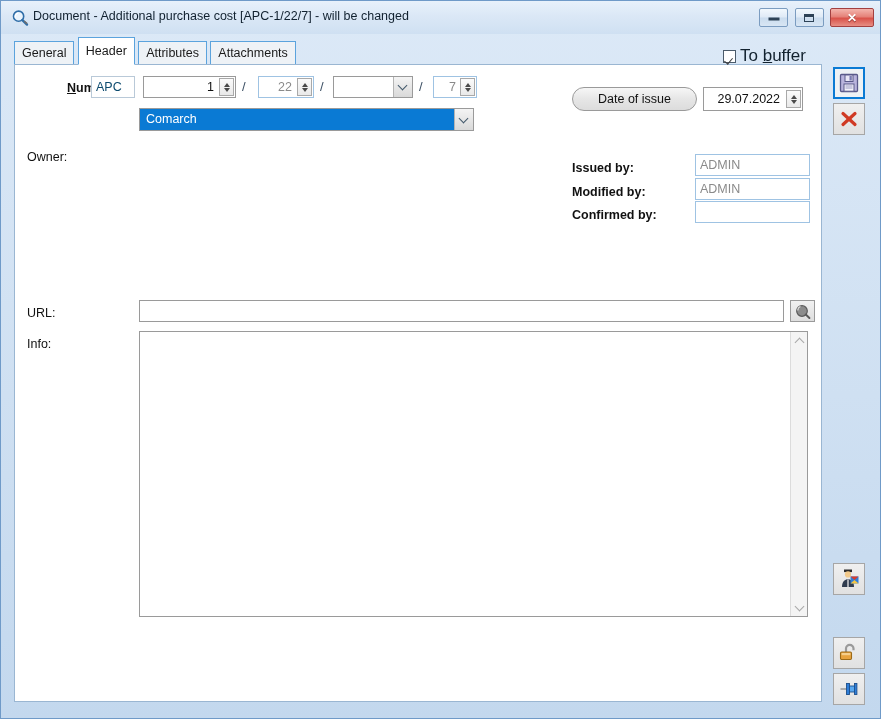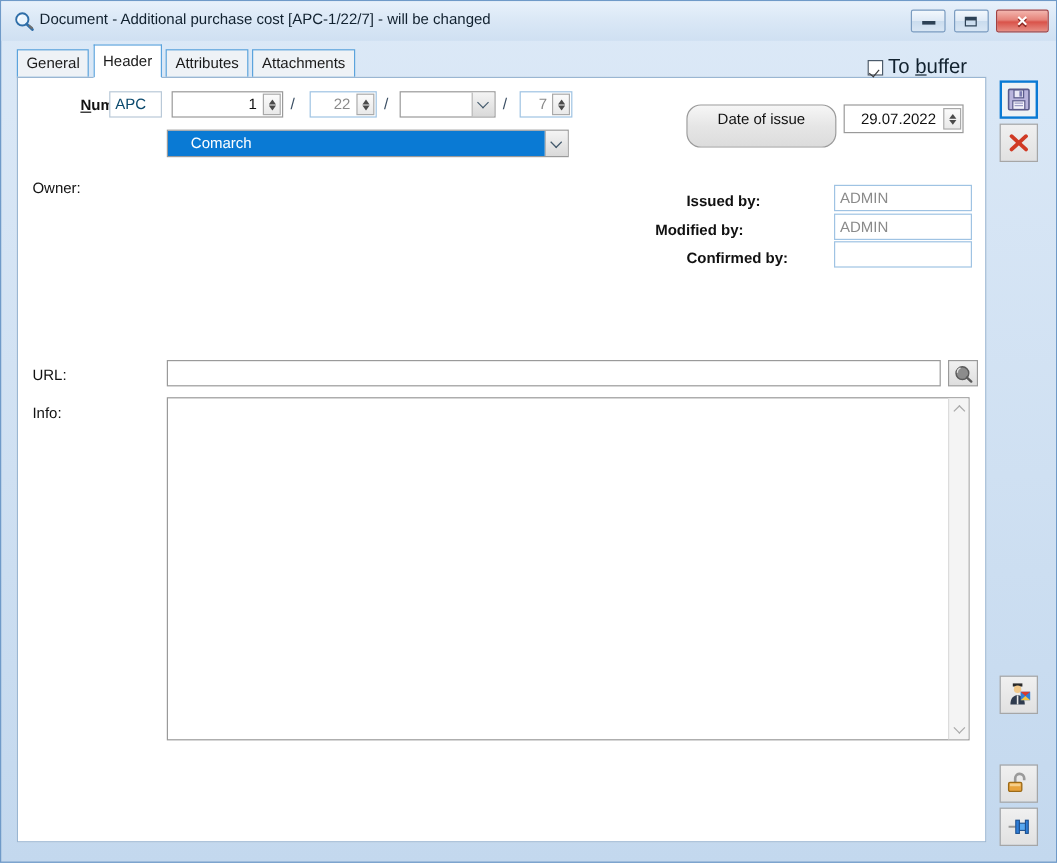--- a/index.html
+++ b/index.html
@@ -184,21 +184,21 @@
   
   .combo {
     position: absolute;
     background: #ffffff;
     border: 1px solid #9a9a9a;
     overflow: hidden;
   }
   .combo .sel {
     position: absolute; left: 0; top: 0; right: 19px; bottom: 0;
     line-height: 20px;
-    padding-left: 19px;
+    padding-left: 6px;
     font-size: 12.5px;
     white-space: nowrap;
     overflow: hidden;
   }
   .combo.highlight .sel { background: #0a7ad4; color: #ffffff; }
   .combo .arrow {
     position: absolute; right: 0; top: 0; bottom: 0;
     width: 19px;
     background: linear-gradient(180deg,#f4f4f4,#d9d9d9);
     border-left: 1px solid #b4b4b4;
@@ -361,34 +361,34 @@
           <i class="down"></i>
       </span>
     </div>
 
     <div class="lbl" style="left:12px; top:48px;margin-top:36px;">Owner:</div>
     <div class="combo highlight" style="left:124px; top:43px; width:335px; height:23px;">
       <span class="sel">Comarch</span>
       <span class="arrow"></span>
     </div>
 
-    <div class="btn" style="left:557px; top:22px; width:125px; height:36px;border-radius:12px;">Date of issue</div>
+    <div class="btn" style="left:557px; top:22px; width:125px; height:24px;border-radius:12px;">Date of issue</div>
 
     <div class="fld right" style="left:688px; top:22px; width:100px; height:24px; line-height:22px; padding-right:22px;">
       <span>29.07.2022</span>
       <span class="spin" style="top:2px; height:18px;">
         <i class="up"></i>
           <i class="down"></i>
       </span>
     </div>
 
     <div class="lbl bold" style="left:557px; top:95px;">Issued by:</div>
     <div class="fld ro" style="left:680px; top:89px; width:115px; height:22px;">ADMIN</div>
 
-    <div class="lbl bold" style="left:531px; top:119px;text-align:right;">Modified by:</div>
+    <div class="lbl bold" style="left:557px; top:119px;text-align:right;">Modified by:</div>
     <div class="fld ro" style="left:680px; top:113px; width:115px; height:22px;">ADMIN</div>
 
     <div class="lbl bold" style="left:557px; top:142px;">Confirmed by:</div>
     <div class="fld ro" style="left:680px; top:136px; width:115px; height:22px;"></div>
 
     <div class="lbl" style="left:12px; top:240px;">URL:</div>
     <div class="fld" style="left:124px; top:235px; width:645px; height:22px;"></div>
     <div class="iconbtn" style="left:775px; top:235px; width:25px; height:22px;">
       <svg width="18" height="16" viewBox="0 0 18 16" style="position:absolute;left:3px;top:3px;">
         <circle cx="8" cy="7" r="5.3" fill="#8c8c8c" stroke="#5a5a5a" stroke-width="1.2"></circle>

